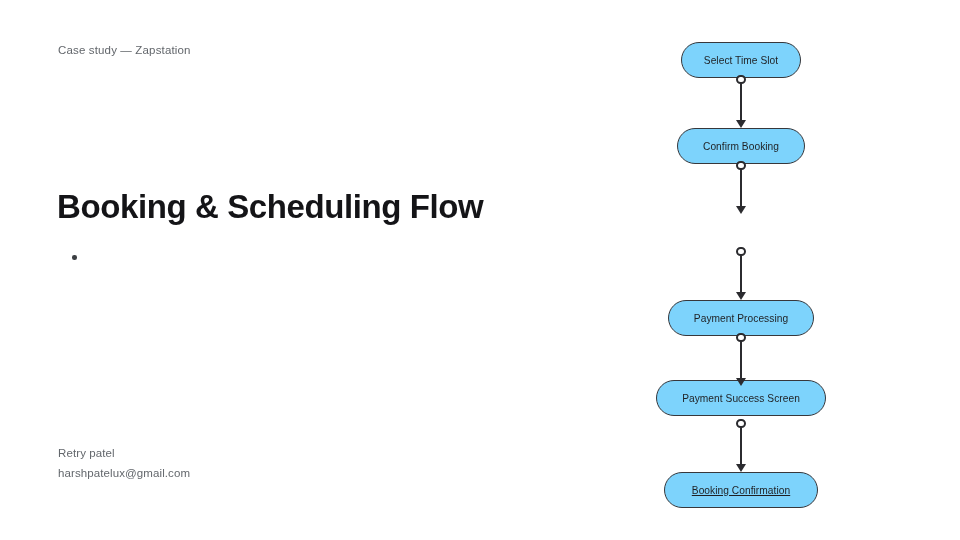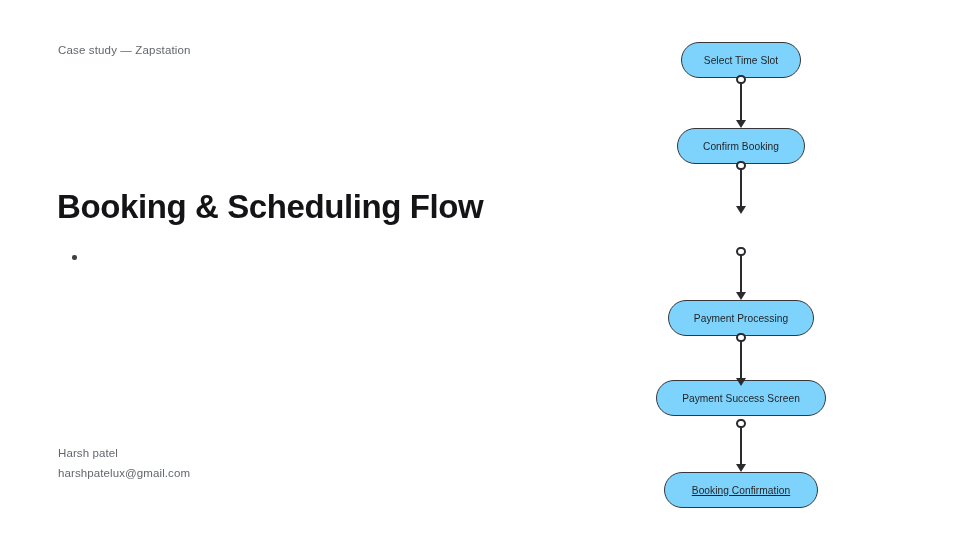--- a/index.html
+++ b/index.html
@@ -146,21 +146,21 @@
 
   <div class="headline">Booking &amp; Scheduling Flow</div>
 
   <ul class="bullets">
     <li>
       <span class="dot"></span>
     </li>
   </ul>
 
   <div class="footer">
-    <div>Harsh patel</div>
+    <div>Retry patel</div>
     <div>harshpatelux@gmail.com</div>
   </div>
 
   <div id="flow">
       <div class="node" style="width: 120px; left: 61px; top: 22px;">
         <span>Select Time Slot</span>
       </div>
       <div class="node" style="width: 128px; left: 57px; top: 108px;">
         <span>Confirm Booking</span>
       </div>

